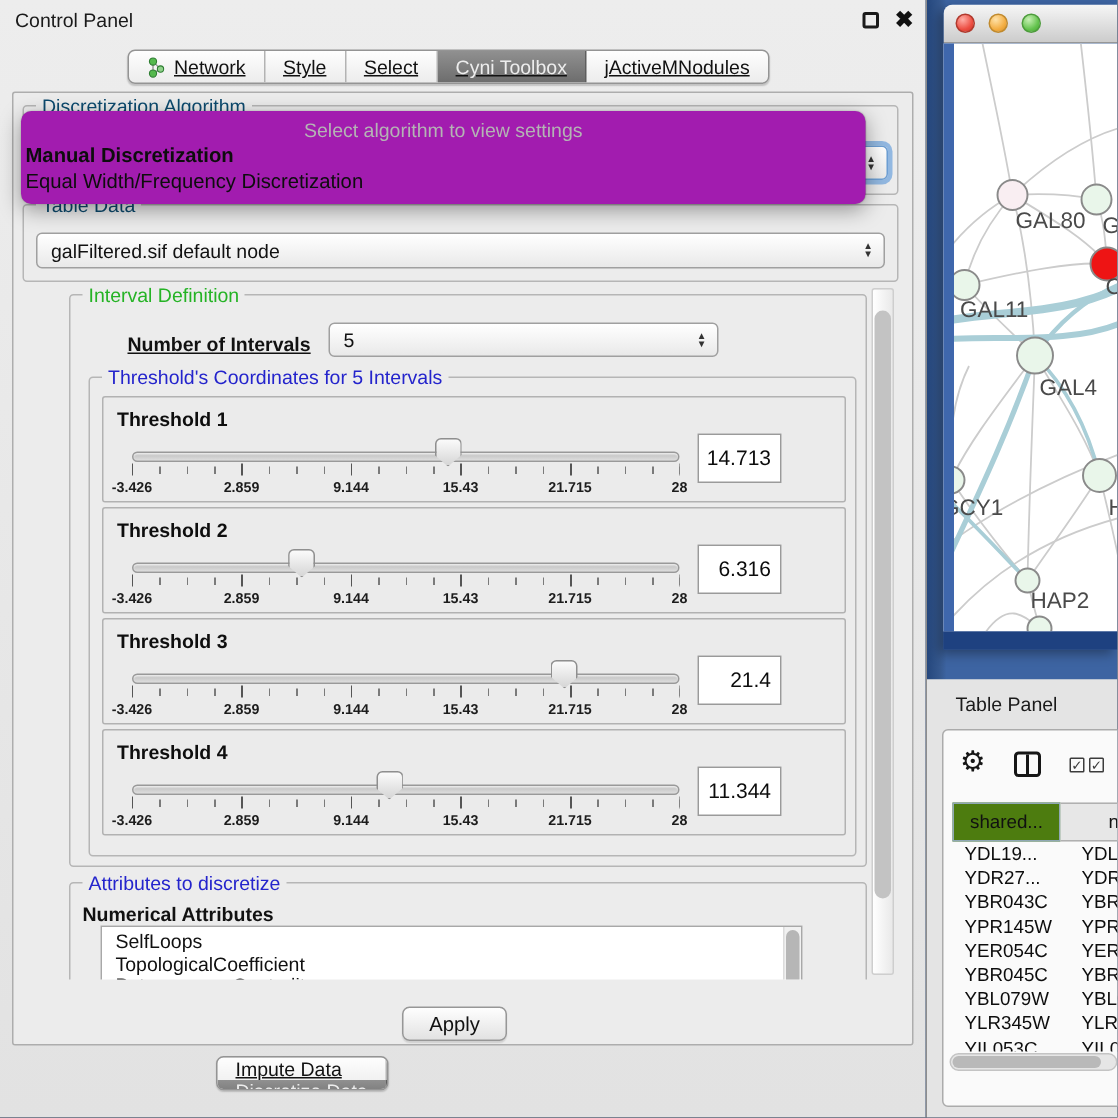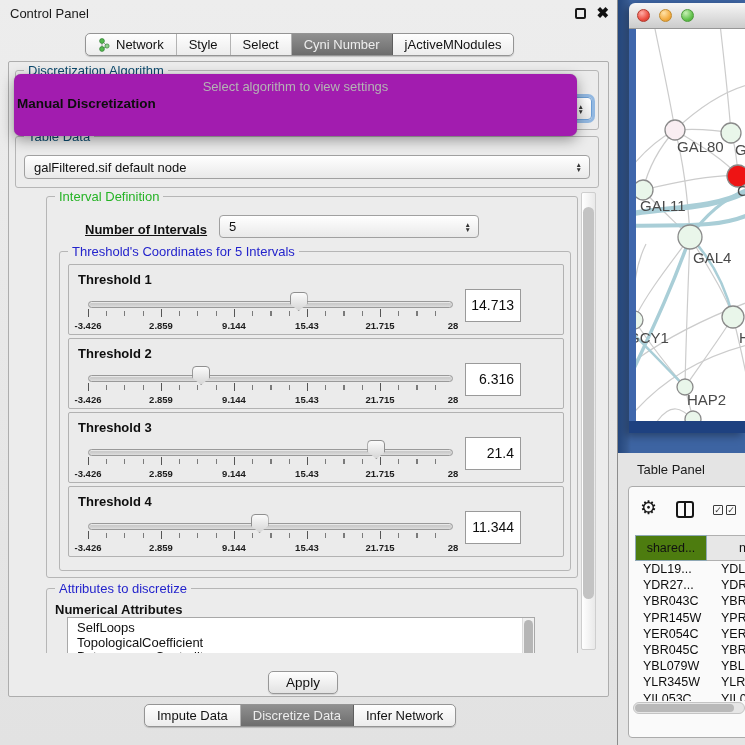--- a/index.html
+++ b/index.html
@@ -9,23 +9,23 @@
 
   
   .control-panel { position:absolute; left:0; top:0; width:618px; height:745px;
                    background:linear-gradient(#ededed,#e2e2e2); border-right:1px solid #8d8d8d; }
   .cp-title { position:absolute; left:10px; top:6px; font-size:13px; color:#1a1a1a; }
   .float-btn { position:absolute; right:31px; top:8px; width:11px; height:11px;
                border:2px solid #1a1a1a; border-radius:2px; background:transparent; }
   .close-btn { position:absolute; right:8px; top:4px; font-size:15px; font-weight:bold; color:#111; }
 
   .tabbar { position:absolute; display:flex; height:23px; border:1px solid #949494; border-radius:5px;
-            overflow:hidden; background:linear-gradient(#fefefe,#ececec); box-shadow:0 1px 1px rgba(0,0,0,.18); }
+            overflow:hidden; background:linear-gradient(#fefefe,#ececec); box-shadow:0 1px 1px rgba(0,0,0,.18);text-decoration:underline; }
   .top-tabs { left:85px; top:33px; }
-  .bottom-tabs { left:144px; top:704px; }
+  .bottom-tabs { left:144px; top:704px;flex-direction:column; }
   .seg { display:flex; align-items:center; gap:5px; padding:0 12px; font-size:13px; color:#111;
          border-right:1px solid #b3b3b3; white-space:nowrap; }
   .seg:last-child { border-right:none; }
   .seg.selected { background:linear-gradient(#909090,#6d6d6d); color:#ededed; border-right-color:#5e5e5e; }
   .net-icon { display:inline-flex; }
 
   .content { position:absolute; left:8px; top:61px; width:601px; height:636px;
              border:1px solid #adadad; background:#ececec; border-radius:2px; }
 
   .grp { position:absolute; border:1px solid #b6b6b6; border-radius:3px; }
@@ -169,21 +169,21 @@
           </span>
           <span>Network</span>
         </div>
         <div class="seg">
           <span>Style</span>
         </div>
         <div class="seg">
           <span>Select</span>
         </div>
         <div class="seg selected">
-          <span>Cyni Number</span>
+          <span>Cyni Toolbox</span>
         </div>
         <div class="seg">
           <span>jActiveMNodules</span>
         </div>
       </div>
 
     <div class="content">
 
       <div class="grp algo-group">
         <span class="grp-legend">Discretization Algorithm</span>
@@ -204,20 +204,21 @@
               <span>▲</span>
               <span>▼</span>
             </span>
         </div>
       </div>
 
       <div class="dd-popup">
         <div class="dd-placeholder">Select algorithm to view settings</div>
         <div>
             <div class="dd-item dd-bold">Manual Discretization</div>
+            <div class="dd-item">Equal Width/Frequency Discretization</div>
           </div>
       </div>
 
       <div class="scrollpane">
 
         <div class="grp interval-group">
           <span class="grp-legend legend-green">Interval Definition</span>
           <span class="noi-label">Number of Intervals</span>
           <div class="combo noi-combo">
             <span>5</span>

